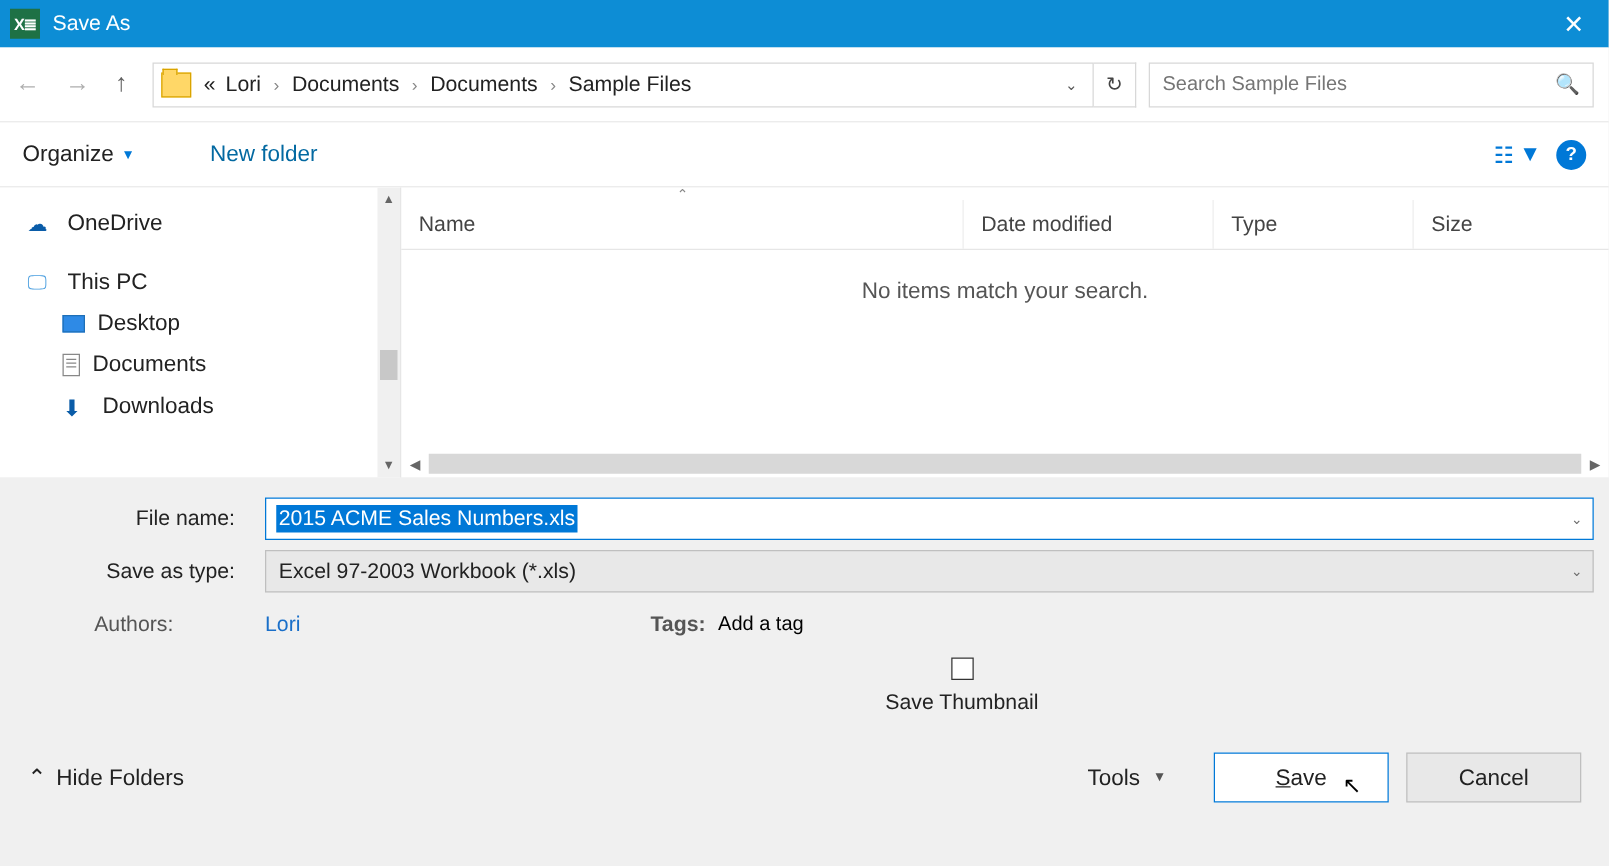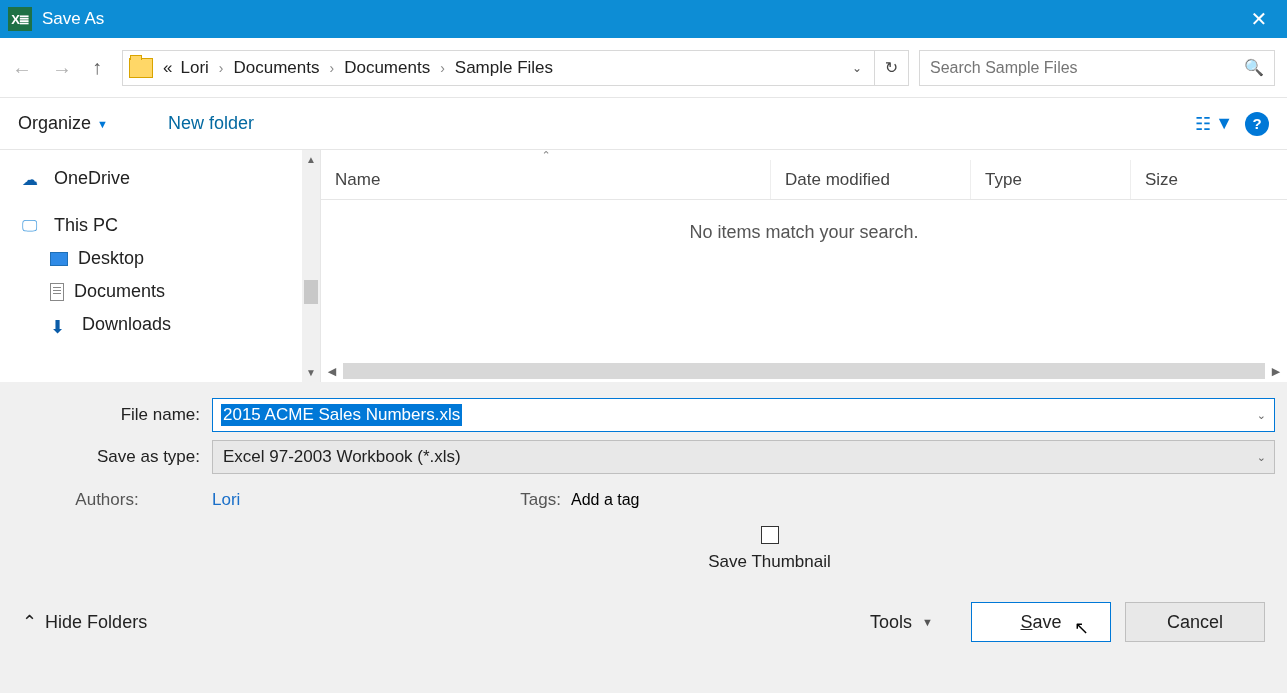--- a/index.html
+++ b/index.html
@@ -61,21 +61,21 @@
     .col-size { flex: 1; border-right: none !important; }
     .sort-ind { flex: 0 0 450px; text-align: center; color: #888; font-size: 11px; }
     .empty-msg { flex: 1; display: flex; align-items: flex-start; justify-content: center; padding-top: 22px; color: #555; font-size: 18px; }
     .h-scroll { height: 22px; display: flex; align-items: center; }
     .h-scroll .ar { width: 22px; text-align: center; font-size: 11px; color: #666; }
     .h-scroll .track { flex: 1; height: 16px; background: #d8d8d8; }
 
     
     .form-area { background: #f0f0f0; padding: 16px 12px 8px 12px; }
     .form-row { display: flex; align-items: center; margin-bottom: 8px; }
-    .form-label { width: 200px; text-align: right; padding-right: 12px; font-size: 17px; color: #222; }
+    .form-label { width: 200px; text-align: right; padding-right: 24px; font-size: 17px; color: #222; }
     .file-name-input { flex: 1; height: 34px; border: 1px solid #0078d7; background: #fff; display: flex; align-items: center; padding: 0 8px; position: relative; }
     .file-name-input .sel { background: #0078d7; color: #fff; font-size: 17px; padding: 1px 2px; }
     .file-name-input .dd { position: absolute; right: 8px; color: #666; font-size: 11px; }
     .type-select { flex: 1; height: 34px; border: 1px solid #bfbfbf; background: #e8e8e8; display: flex; align-items: center; padding: 0 10px; font-size: 17px; color: #222; position: relative; }
     .type-select .dd { position: absolute; right: 8px; color: #666; font-size: 11px; }
 
     .meta-row { display: flex; padding: 8px 0 10px 0; }
     .meta-group { display: flex; align-items: center; gap: 10px; margin-right: 100px; }
     .meta-group .ml { color: #555; font-size: 17px; width: 190px; text-align: center; }
     .meta-group .mv { color: #1a6fc9; font-size: 17px; }
@@ -205,21 +205,21 @@
       <span>Excel 97-2003 Workbook (*.xls)</span>
       <span class="dd">⌄</span>
     </div>
   </div>
   <div class="meta-row">
     <div class="meta-group">
       <div class="ml">Authors:</div>
       <div class="mv">Lori</div>
     </div>
     <div class="meta-group2">
-      <div style="color:#555; font-size:17px;">Tags:</div>
+      <div style="color:#555; font-size:17px;font-weight:bold;">Tags:</div>
       <div class="mv">Add a tag</div>
     </div>
   </div>
   <div class="thumb-row">
     <span class="check"></span>
     <span style="font-size:17px; color:#222;">Save Thumbnail</span>
   </div>
 </div>
 
 <div class="bottom-bar">

